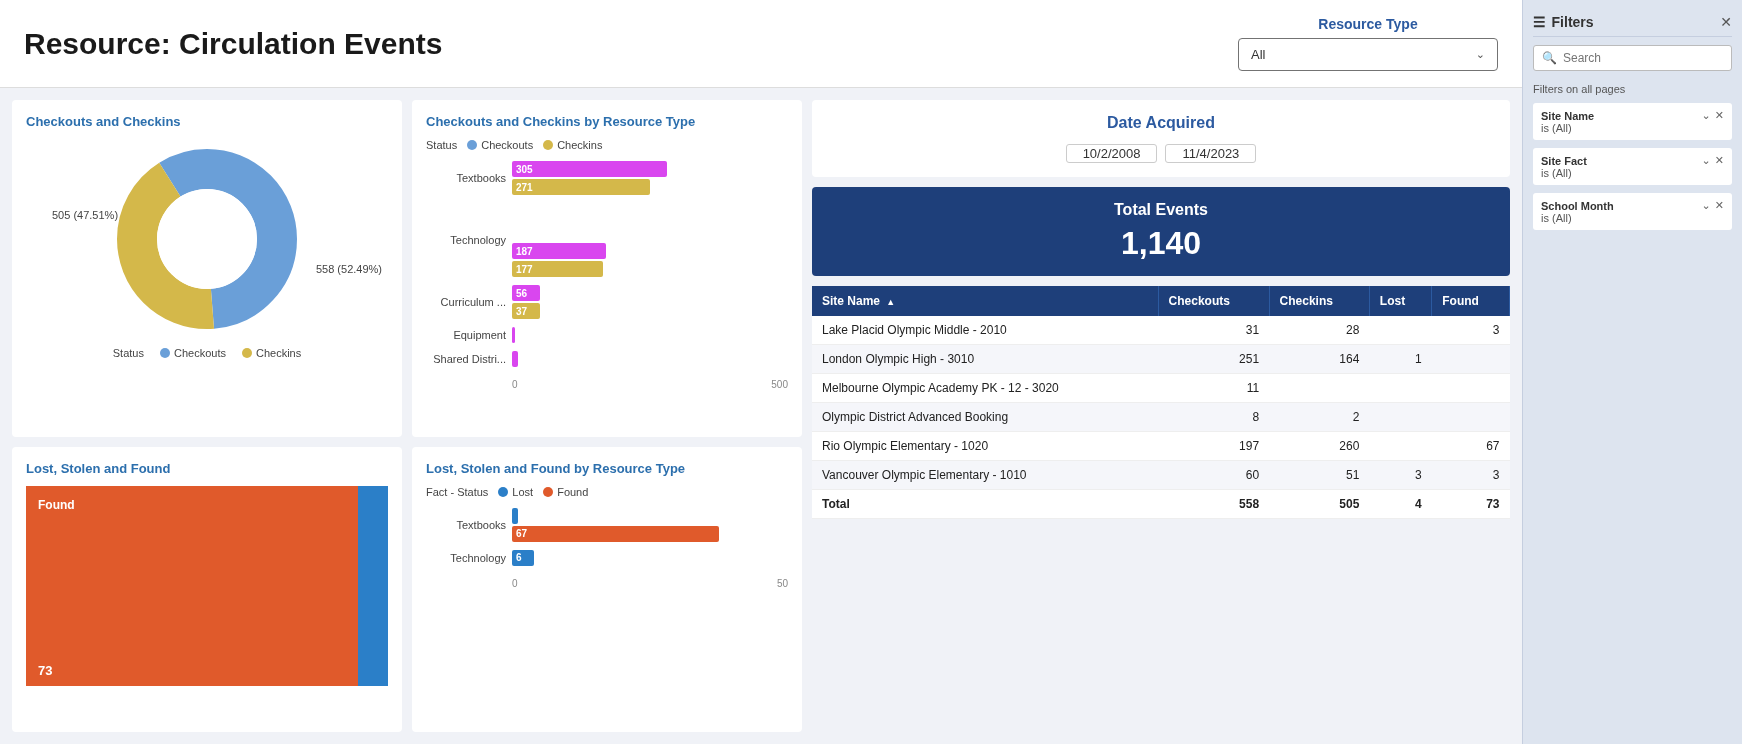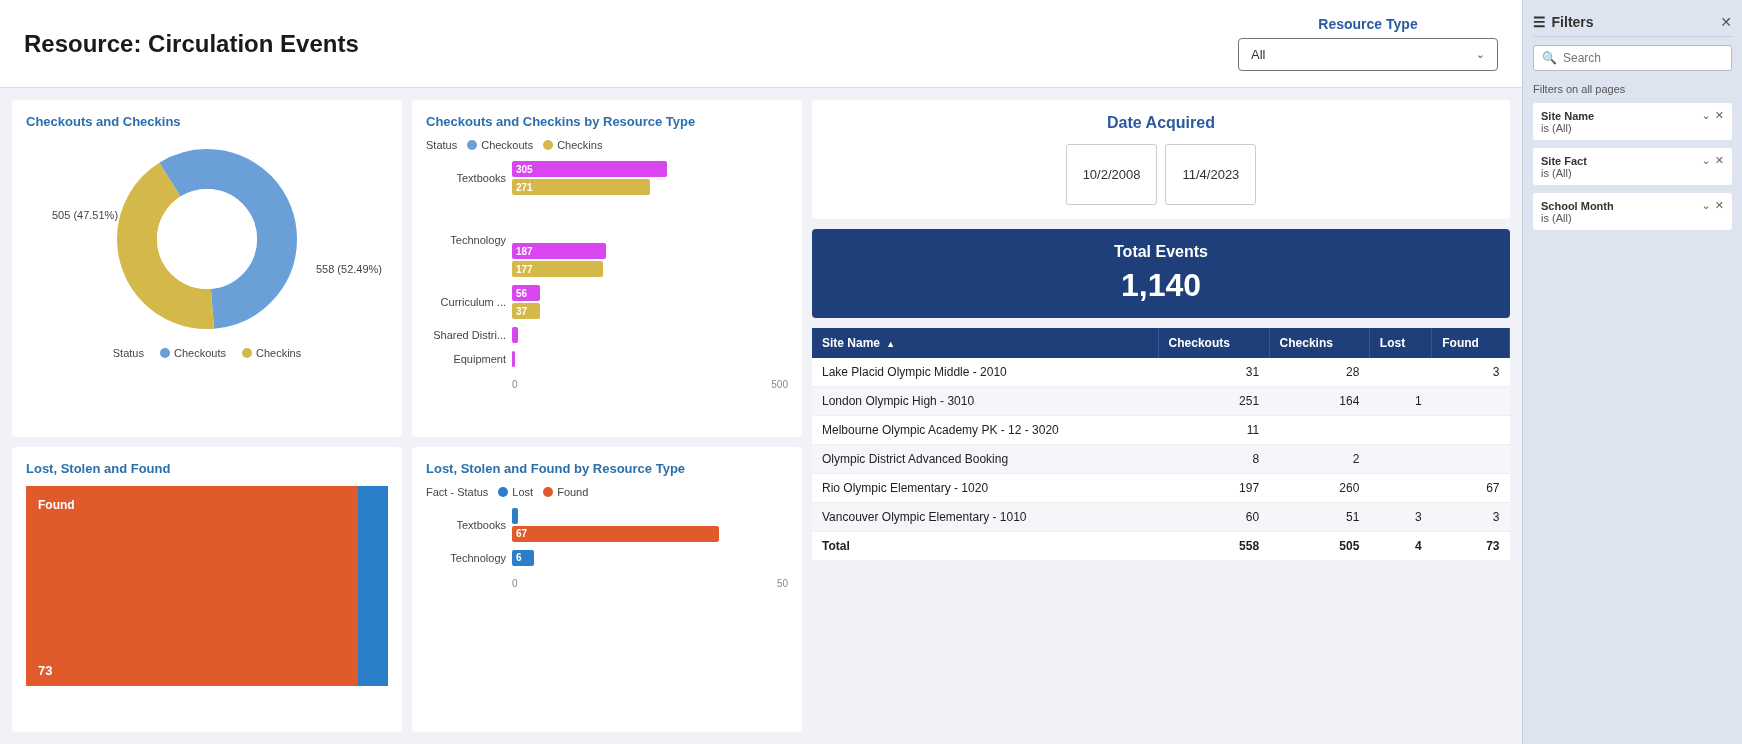--- a/index.html
+++ b/index.html
@@ -3,21 +3,21 @@
   <meta charset="utf-8">
   <style>
     * { box-sizing: border-box; margin: 0; padding: 0; }
     body { font-family: 'Segoe UI', Arial, sans-serif; background: #e8edf5; font-size: 13px; display: flex; height: 744px; overflow: hidden; }
     
     
     .main-content { flex: 1; background: #f0f2f7; padding: 0; overflow: hidden; display: flex; flex-direction: column; }
     
     
     .header { background: white; padding: 16px 24px; display: flex; align-items: center; justify-content: space-between; border-bottom: 1px solid #ddd; }
-    .page-title { font-size: 24px; font-weight: 700; color: #1a1a1a; }
+    .page-title { font-size: 30px; font-weight: 700; color: #1a1a1a; }
     .resource-type-filter { display: flex; flex-direction: column; align-items: center; min-width: 260px; }
     .filter-label { font-size: 14px; font-weight: 600; color: #2c5aa0; margin-bottom: 6px; }
     .filter-select { width: 260px; border: 1px solid #737373; border-radius: 4px; padding: 8px 12px; display: flex; justify-content: space-between; align-items: center; background: white; cursor: pointer; }
     .filter-select-text { color: #333; }
     .chevron-icon { color: #555; font-size: 11px; }
     
     
     .dashboard { display: grid; grid-template-columns: 390px 390px 1fr; grid-template-rows: auto auto; gap: 10px; padding: 12px; flex: 1; overflow: hidden; }
     
     
@@ -63,21 +63,21 @@
     .lost-bar-chart { display: flex; flex-direction: column; gap: 8px; }
     .lost-bar-row { display: flex; align-items: center; gap: 6px; }
     .lost-bar-row-label { width: 80px; text-align: right; font-size: 11px; color: #444; flex-shrink: 0; }
     .bar-orange { background: #e05a2b; }
     .bar-small-blue { background: #2b7fc8; }
     
     
     .date-acquired-card { background: white; border-radius: 4px; padding: 14px; }
     .date-acquired-title { text-align: center; font-size: 16px; font-weight: 600; color: #2c5aa0; margin-bottom: 12px; }
     .date-range-row { display: flex; gap: 8px; justify-content: center; }
-    .date-box { border: 1px solid #ccc; border-radius: 3px; padding: 22px 16px; font-size: 13px; color: #333; background: white; }
+    .date-box { border: 1px solid #ccc; border-radius: 3px; padding: 1px 16px; font-size: 13px; color: #333; background: white; }
     
     .total-events-card { background: #1e3f7a; border-radius: 4px; padding: 14px; text-align: center; flex: 0; }
     .total-events-label { color: white; font-size: 16px; font-weight: 600; margin-bottom: 6px; }
     .total-events-value { color: white; font-size: 32px; font-weight: 700; }
     
     
     .data-table { border-collapse: collapse; width: 100%; font-size: 12px; }
     .data-table th { background: #1e3f7a; color: white; padding: 8px 10px; text-align: left; font-weight: 600; border-right: 1px solid #2c5aa0; }
     .data-table th:first-child { min-width: 160px; }
     .data-table td { padding: 7px 10px; border-bottom: 1px solid #eee; color: #222; }
@@ -194,30 +194,30 @@
             <div class="bar-seg bar-blue" style="width:10%;">
                 <span class="bar-val">56</span>
               </div>
             <div class="bar-seg bar-yellow" style="width:10%;">
                 <span class="bar-val">37</span>
               </div>
           </div>
         </div>
 
         <div class="bar-row">
+          <div class="bar-row-label">Equipment</div>
+          <div class="bar-group">
+            <div class="bar-seg bar-blue" style="width:1%;"></div>
+          </div>
+        </div>
+
+        <div class="bar-row">
           <div class="bar-row-label">Shared Distri...</div>
           <div class="bar-group">
             <div class="bar-seg bar-blue" style="width:2%;"></div>
-          </div>
-        </div>
-
-        <div class="bar-row">
-          <div class="bar-row-label">Equipment</div>
-          <div class="bar-group">
-            <div class="bar-seg bar-blue" style="width:1%;"></div>
           </div>
         </div>
         <div class="bar-axis">
           <span>0</span>
           <span>500</span>
         </div>
       </div>
     </div>
 
     <div class="card-right">

